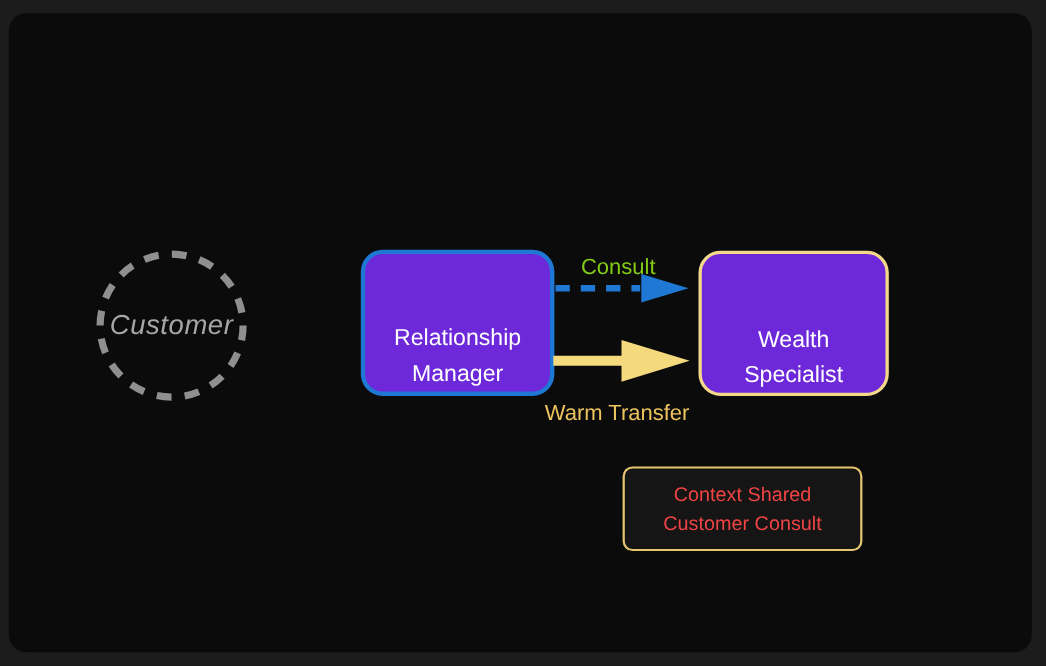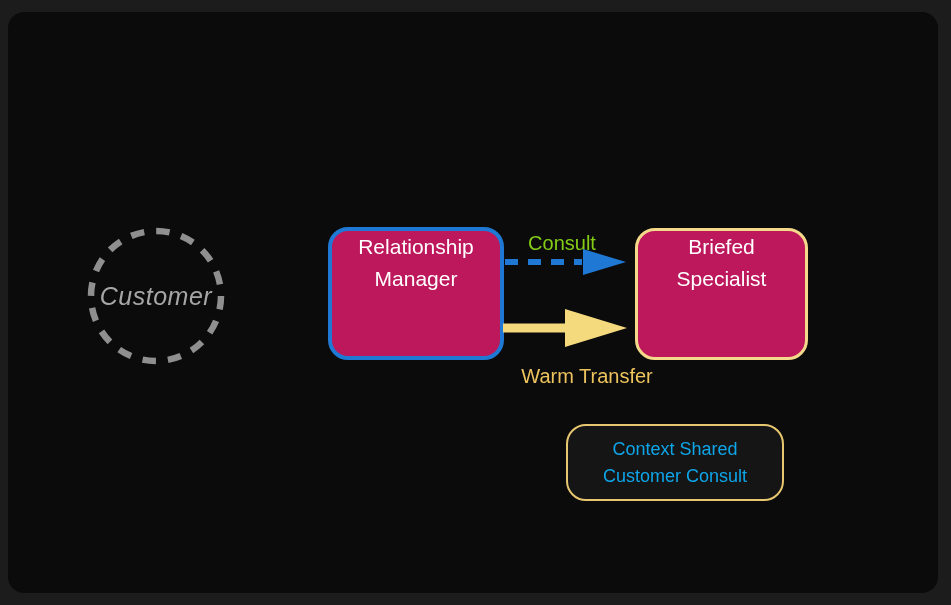--- a/index.html
+++ b/index.html
@@ -39,24 +39,24 @@
     align-items: center;
     justify-content: center;
     color: #a6a6a6;
     font-size: 25px;
     letter-spacing: 0.5px;
     font-style: italic;
   }
 
   
   .node-box {
-    background: #be185d;
+    background: #6d28d9;
     border-radius: 20px;
     display: flex;
-    align-items: flex-start;
+    align-items: flex-end;
     justify-content: center;
     text-align: center;
     color: #ffffff;
     font-size: 21px;
     line-height: 32px;
   }
   .rm-box {
     left: 320px;
     top: 215px;
     width: 168px;
@@ -75,46 +75,46 @@
   
   .consult-label {
     left: 498px;
     top: 220px;
     width: 112px;
     text-align: center;
     color: #84cc16;
     font-size: 20px;
   }
   .warm-label {
-    left: 504px;
+    left: 478px;
     top: 353px;
     width: 150px;
     text-align: center;
     color: #edc35e;
     font-size: 20px;
   }
 
   
   .consult-arrow { left: 494px; top: 230px; }
   .warm-arrow   { left: 492px; top: 294px; }
 
   
   .context-box {
     left: 558px;
     top: 412px;
     width: 214px;
     height: 73px;
     background: #151515;
     border: 2px solid #e6c76f;
-    border-radius: 20px;
+    border-radius: 9px;
     display: flex;
     flex-direction: column;
     align-items: center;
     justify-content: center;
-    color: #0ea5e9;
+    color: #ef4444;
     font-size: 18px;
     line-height: 27px;
     text-align: left;
   }
 </style>
 </head>
 <body>
 
 <div class="panel">
 
@@ -123,21 +123,21 @@
       <circle cx="69" cy="69" r="65" fill="none" stroke="#8f8f8f" stroke-width="6.5" stroke-dasharray="13.5 12"></circle>
     </svg>
     <div class="customer-label">Customer</div>
   </div>
 
   <div class="abs node-box rm-box">
     <div class="node-label">Relationship Manager</div>
   </div>
 
   <div class="abs node-box ws-box">
-    <div class="node-label">Briefed Specialist</div>
+    <div class="node-label">Wealth Specialist</div>
   </div>
 
   <div class="abs consult-label">Consult</div>
 
   <svg class="abs consult-arrow" width="130" height="40" viewBox="0 0 130 40">
     <line x1="3" y1="20" x2="80" y2="20" stroke="#1f79d4" stroke-width="6" stroke-dasharray="13 10"></line>
     <polygon points="81,7 124,20 81,33" fill="#1f79d4"></polygon>
   </svg>
 
   <svg class="abs warm-arrow" width="132" height="44" viewBox="0 0 132 44">

